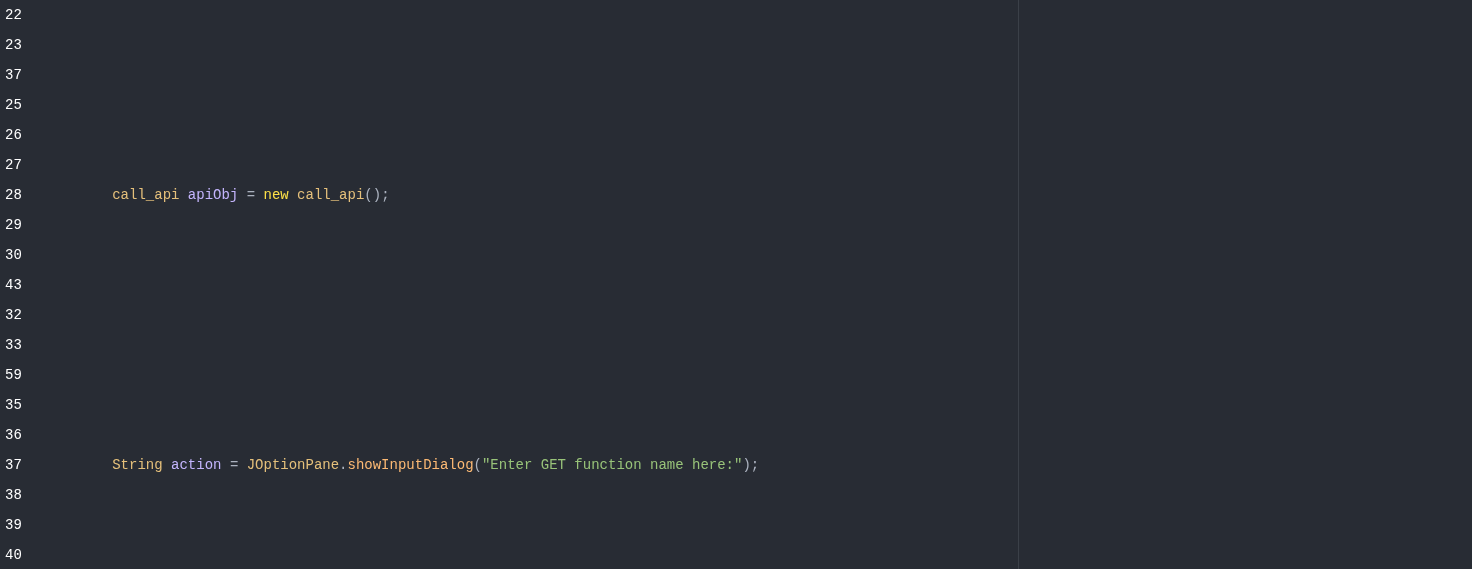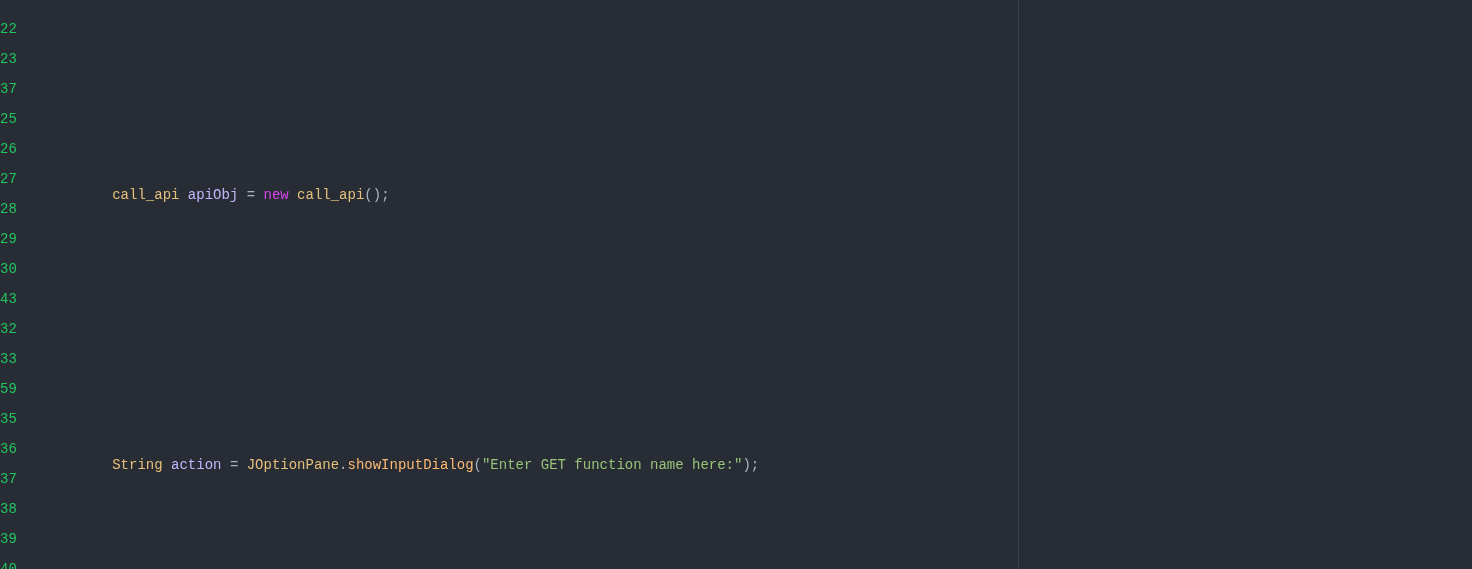--- a/index.html
+++ b/index.html
@@ -17,26 +17,25 @@
       width: 1472px;
       height: 569px;
       position: relative;
     }
     .editor {
       display: flex;
       height: 100%;
     }
     .gutter {
       width: 45px;
-      text-align: left;
+      text-align: center;
       padding-right: 18px;
-      color: #22c55e;
+      color: #ffffff;
       user-select: none;
       font-style: normal;
-      margin-top: 14px;
     }
     .code {
       flex: 1;
       color: #abb2bf;
       white-space: pre;
       font-style: normal;
       position: relative;
     }
     .line {
       height: 30px;
@@ -45,21 +44,21 @@
       color: #5c6370;
       font-style: italic;
     }
     .type {
       color: #e5c07b;
     }
     .variable {
       color: #c4b5fd;
     }
     .keyword {
-      color: #d946ef;
+      color: #fde047;
     }
     .class {
       color: #e5c07b;
     }
     .method {
       color: #fdba74;
     }
     .string {
       color: #98c379;
     }

